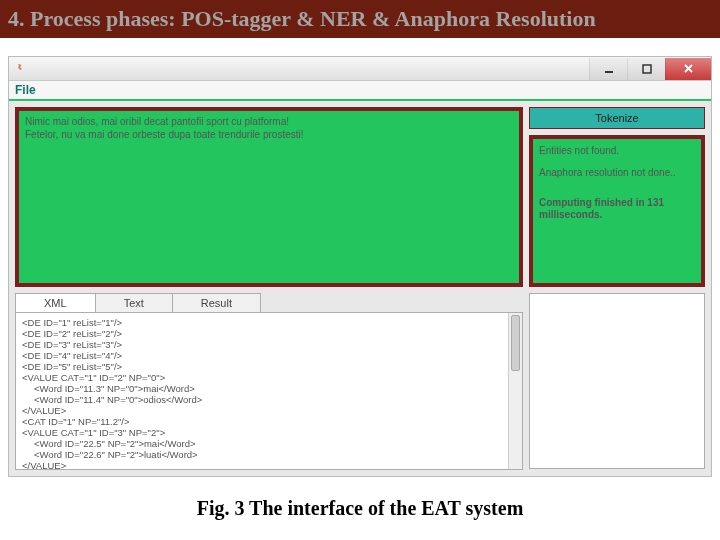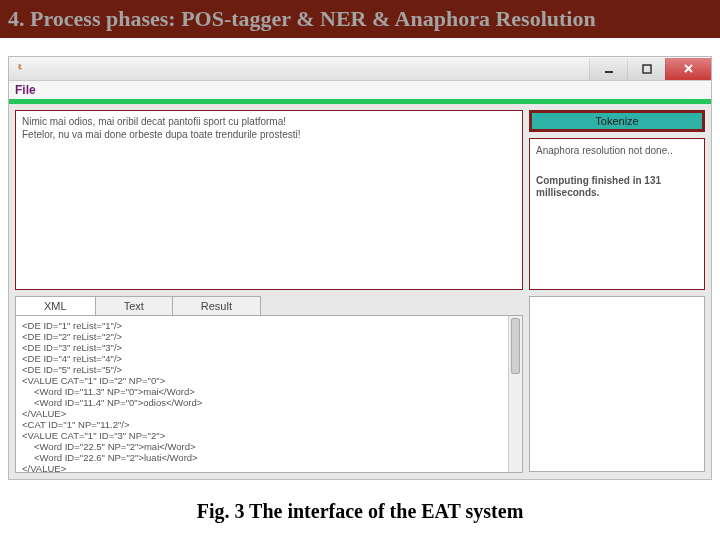--- a/index.html
+++ b/index.html
@@ -42,47 +42,47 @@
   .wbtn {
     width: 38px; height: 22px;
     border-left: 1px solid rgba(0,0,0,0.08);
     display: flex; align-items: center; justify-content: center;
     font-size: 13px; color: #333;
     background: linear-gradient(#efefef,#d6d6d6);
   }
   .wbtn.close { background: linear-gradient(#e08080,#c83a3a); color: #fff; width: 46px; }
   .menubar {
     background: #f6f6f6;
-    border-bottom: 5px solid #22c55e;
+    border-bottom: 2px solid #22c55e;
     padding: 2px 6px;
     font-size: 12px;
-    color: #701a75;
+    color: #0f766e;
     font-weight: bold;
   }
   .client {
     display: flex;
     padding: 6px;
     gap: 6px;
     background: #e8e8e8;
   }
   .left-col { flex: 1; display: flex; flex-direction: column; gap: 6px; }
   .right-col { width: 176px; display: flex; flex-direction: column; gap: 6px; }
   .panel {
-    background: #ffffff;
-    border: 1px solid #7f1d1d;
+    background: #22c55e;
+    border: 4px solid #7f1d1d;
     font-size: 10px;
     color: #555;
     overflow: hidden;
   }
   .input-panel { height: 180px; padding: 4px 6px; line-height: 13px; }
   .input-panel div { white-space: nowrap; overflow: hidden; text-overflow: ellipsis; }
   .btn-tokenize {
     height: 22px;
     background: #2eb1a6;
-    border: 3px solid #7f1d1d;
+    border: 1px solid #7f1d1d;
     display: flex; align-items: center; justify-content: center;
     font-size: 11px; color: #222;
     cursor: pointer;
   }
   .status-panel {
     height: 152px;
     padding: 6px 6px;
     font-size: 10px;
     line-height: 12px;
     color: #555;
@@ -174,20 +174,21 @@
   <div class="client">
     <div class="left-col">
       <div class="panel input-panel">
         <div>Nimic mai odios, mai oribil decat pantofii sport cu platforma!</div>
         <div>Fetelor, nu va mai done orbeste dupa toate trendurile prostesti!</div>
       </div>
     </div>
     <div class="right-col">
       <div class="btn-tokenize">Tokenize</div>
       <div class="panel status-panel">
+        <div>Entities not found.</div>
         <div>Anaphora resolution not done..</div>
         <div style="font-weight:bold;margin-top:18px">Computing finished in 131 milliseconds.</div>
       </div>
     </div>
   </div>
 
   <div class="bottom-row">
     <div class="tabs-wrap">
       <div class="tabs">
         <div class="tab active">XML</div>

